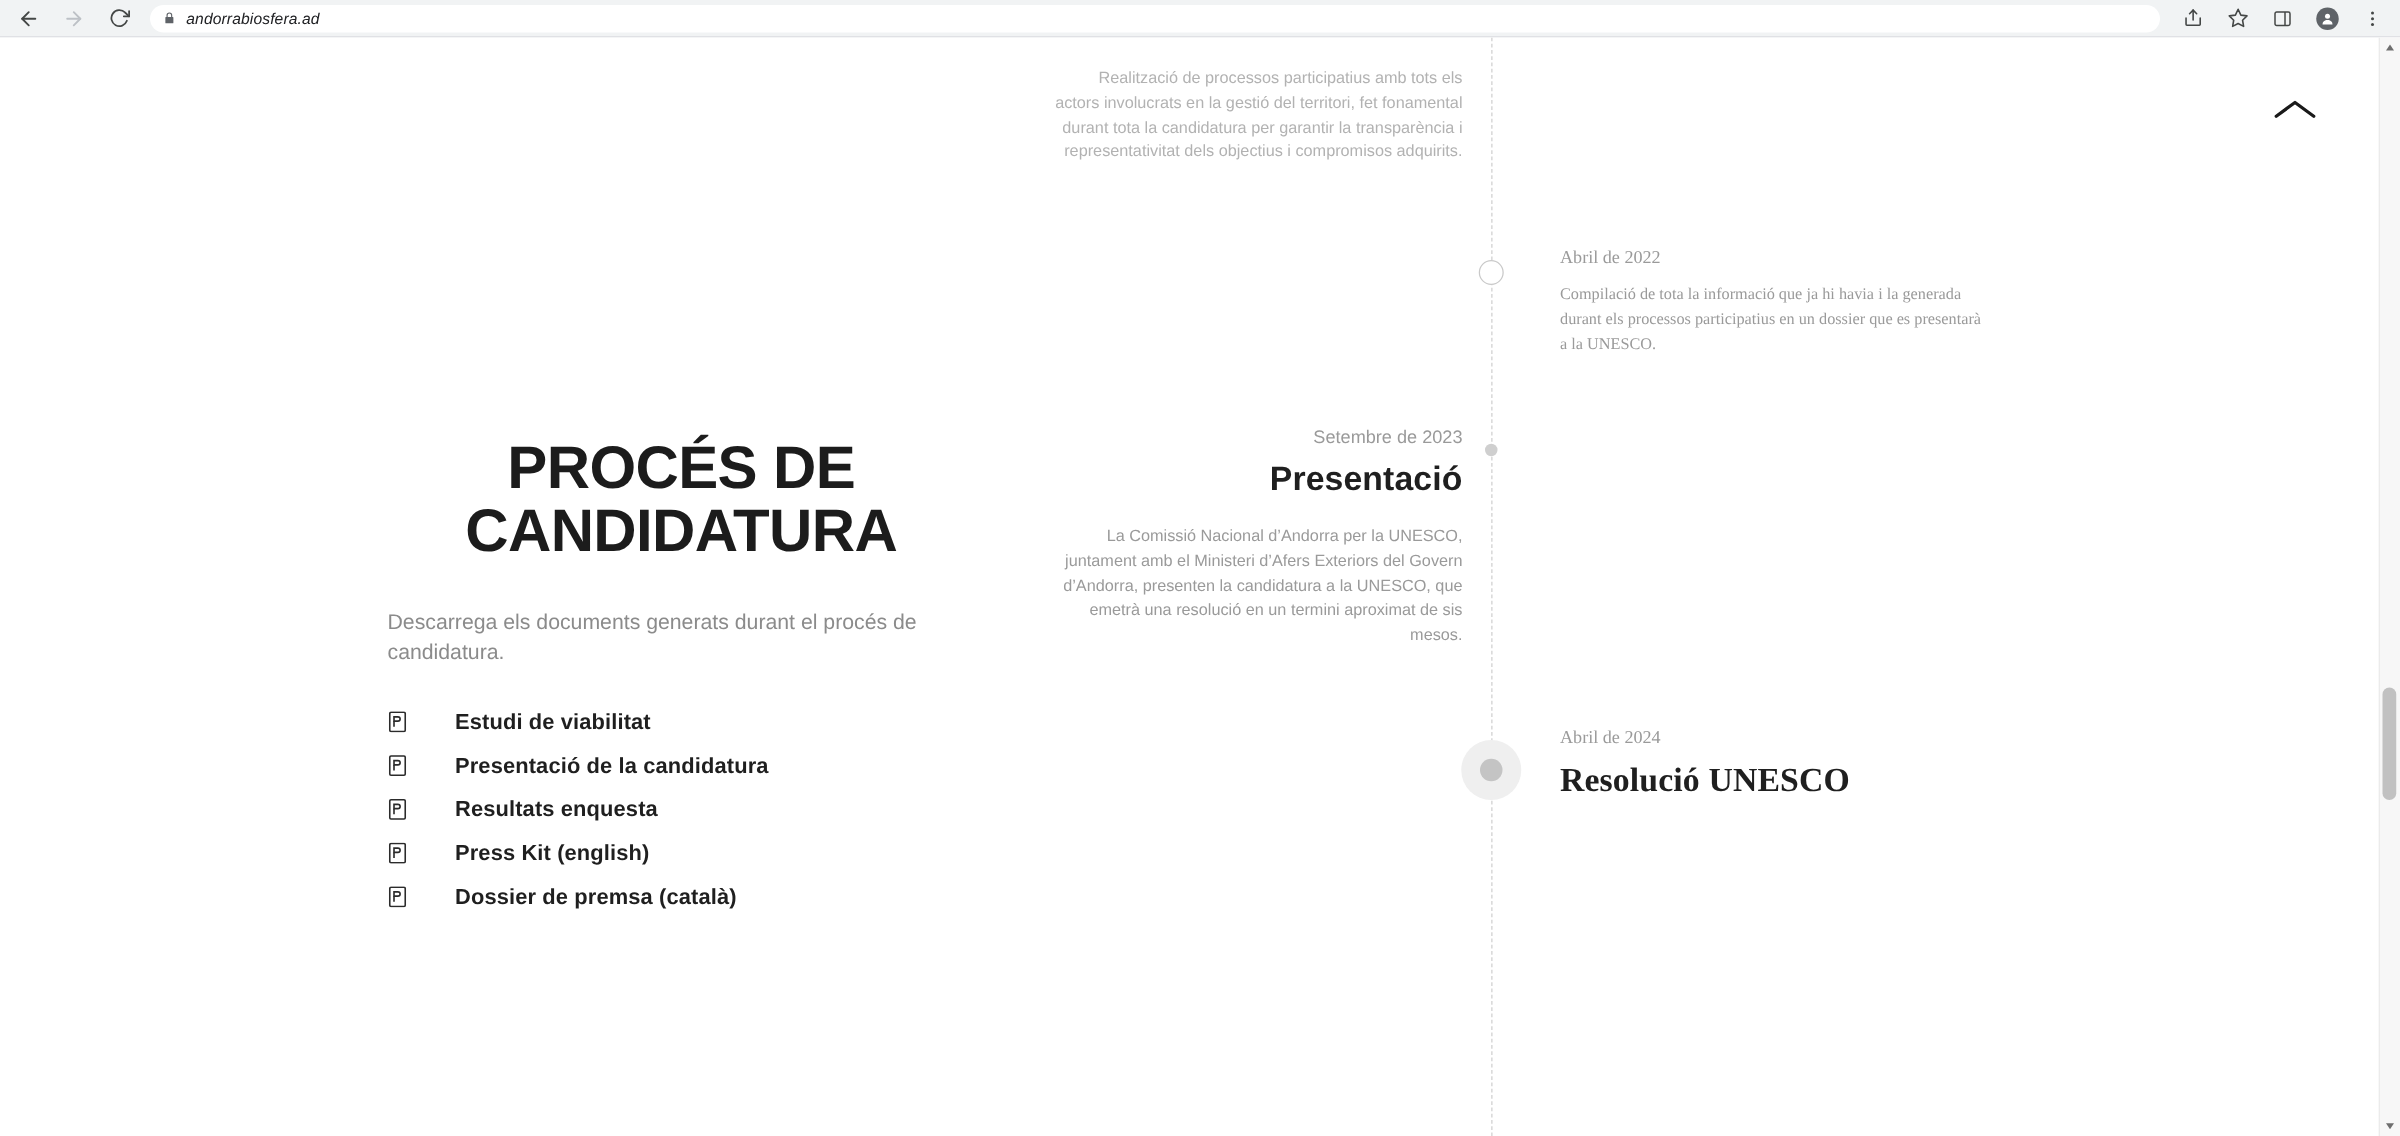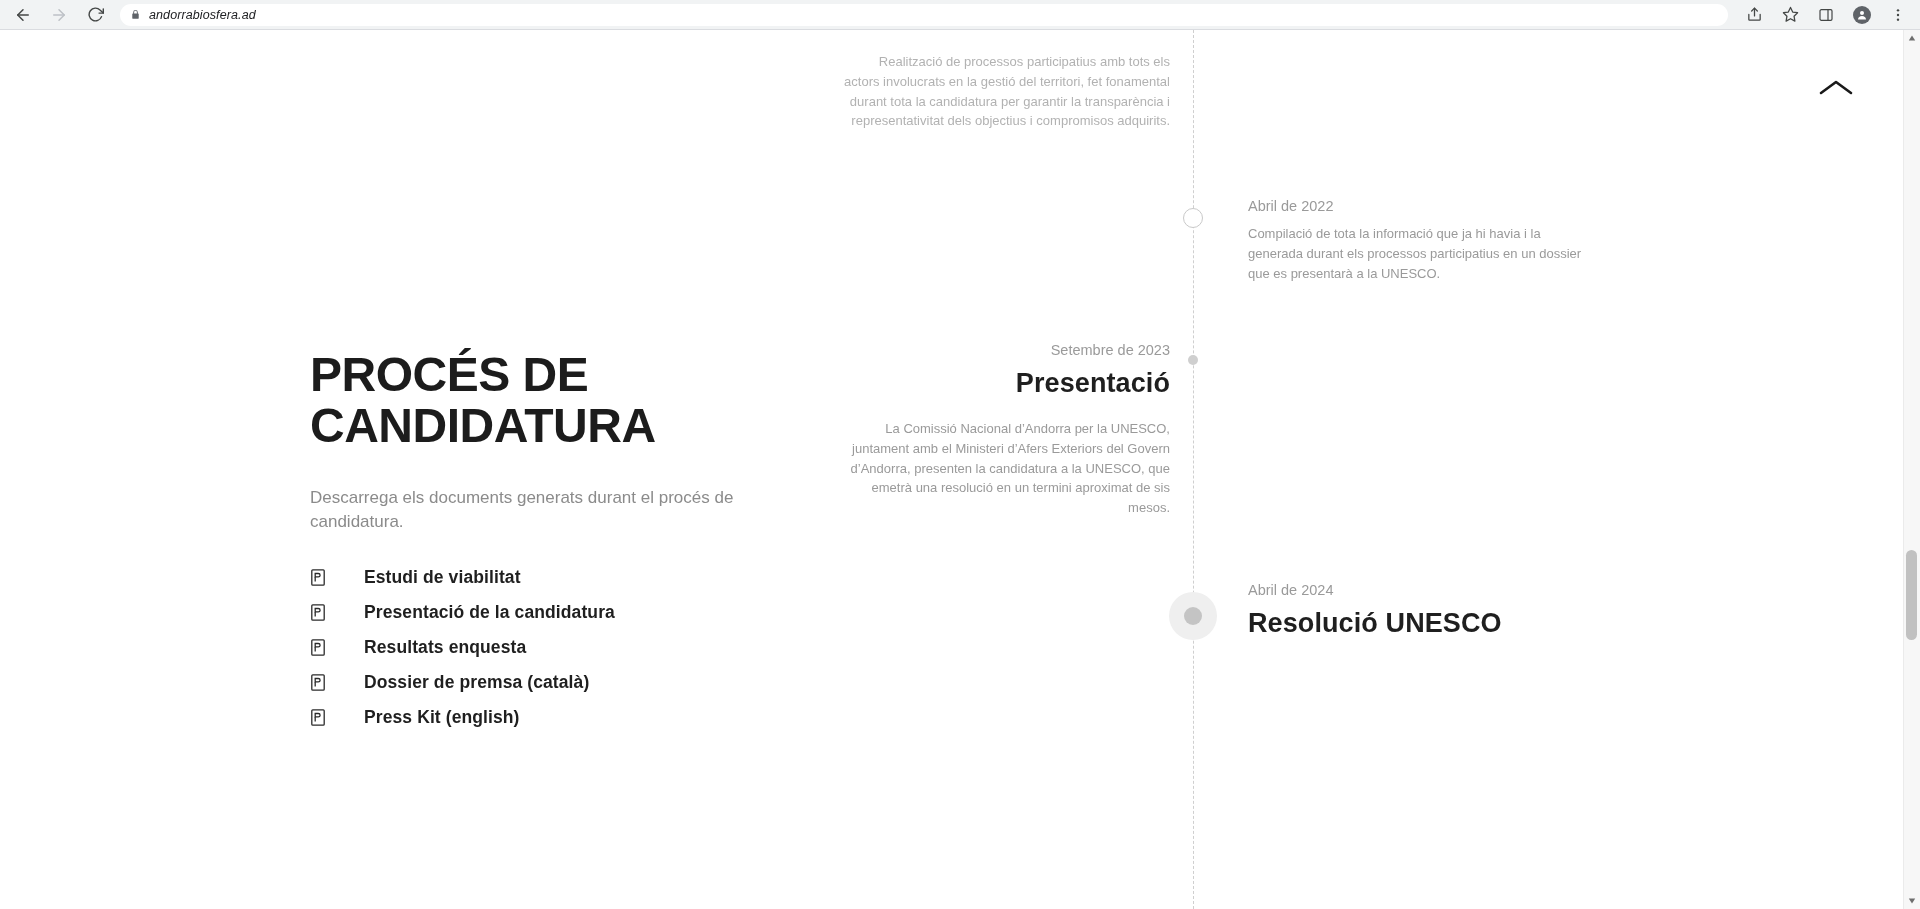--- a/index.html
+++ b/index.html
@@ -122,20 +122,21 @@
   }
   .section-title {
     font-family: "Liberation Sans", sans-serif;
     font-weight: bold;
     font-size: 48px;
     line-height: 1.06;
     letter-spacing: -0.5px;
     color: #1c1c1c;
     margin: 0 0 34px 0;
     text-transform: uppercase;
+    text-align: center;
   }
   .section-sub {
     font-size: 17px;
     line-height: 1.45;
     color: #8b8b8b;
     margin: 0 0 32px 0;
     width: 440px;
   }
   .doc-list {
     list-style: none;
@@ -225,20 +226,21 @@
     right: 730px;
     width: 330px;
     text-align: right;
   }
   
   .tl-entry-right {
     position: absolute;
     left: 88px;
     width: 340px;
     text-align: left;
+    font-family: Liberation Serif, serif;
   }
   .tl-date {
     font-size: 14.5px;
     color: #9a9a9a;
     margin-bottom: 10px;
   }
   .tl-head {
     font-size: 27px;
     font-weight: bold;
     color: #1f1f1f;
@@ -401,31 +403,31 @@
           <span class="doc-label">Resultats enquesta</span>
         </li>
         <li class="doc-item">
           <span class="doc-icon">
             <svg width="14" height="17" viewBox="0 0 14 17" fill="none" stroke="currentColor" stroke-width="1.3">
               <rect x="0.8" y="0.8" width="12.4" height="15.4" rx="1"></rect>
               <path d="M4.2 4.5h3.1c1.1 0 1.8.7 1.8 1.7s-.7 1.7-1.8 1.7H4.2V4.5z"></path>
               <line x1="4.2" y1="8" x2="4.2" y2="12.4"></line>
             </svg>
           </span>
-          <span class="doc-label">Dossier de premsa (català)</span>
+          <span class="doc-label">Press Kit (english)</span>
         </li>
         <li class="doc-item">
           <span class="doc-icon">
             <svg width="14" height="17" viewBox="0 0 14 17" fill="none" stroke="currentColor" stroke-width="1.3">
               <rect x="0.8" y="0.8" width="12.4" height="15.4" rx="1"></rect>
               <path d="M4.2 4.5h3.1c1.1 0 1.8.7 1.8 1.7s-.7 1.7-1.8 1.7H4.2V4.5z"></path>
               <line x1="4.2" y1="8" x2="4.2" y2="12.4"></line>
             </svg>
           </span>
-          <span class="doc-label">Press Kit (english)</span>
+          <span class="doc-label">Dossier de premsa (català)</span>
         </li>
       </ul>
     </div>
 
     <div class="timeline">
       <div class="tl-line"></div>
 
       <div class="tl-entry-left" style="top: 22px;">
         <p class="tl-body faded">Realització de processos participatius amb tots els actors involucrats en la gestió del territori, fet fonamental durant tota la candidatura per garantir la transparència i representativitat dels objectius i compromisos adquirits.</p>
       </div>

